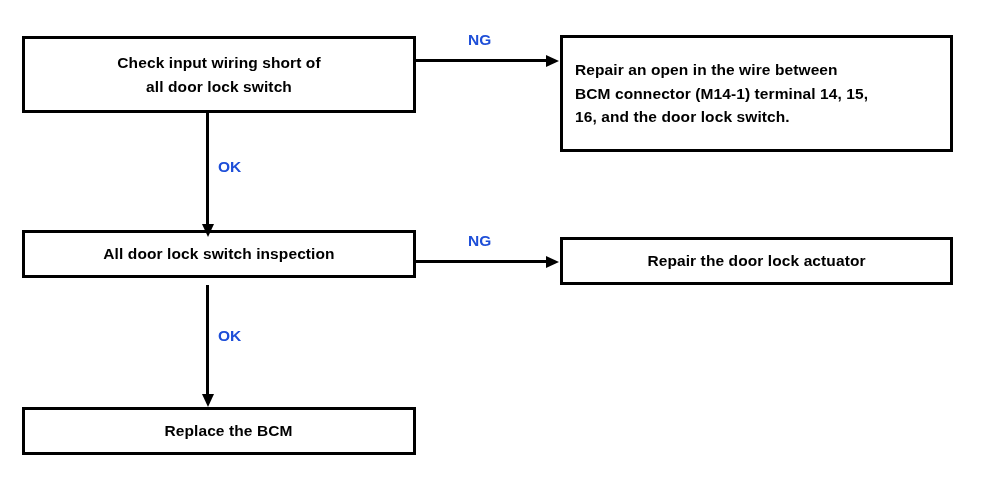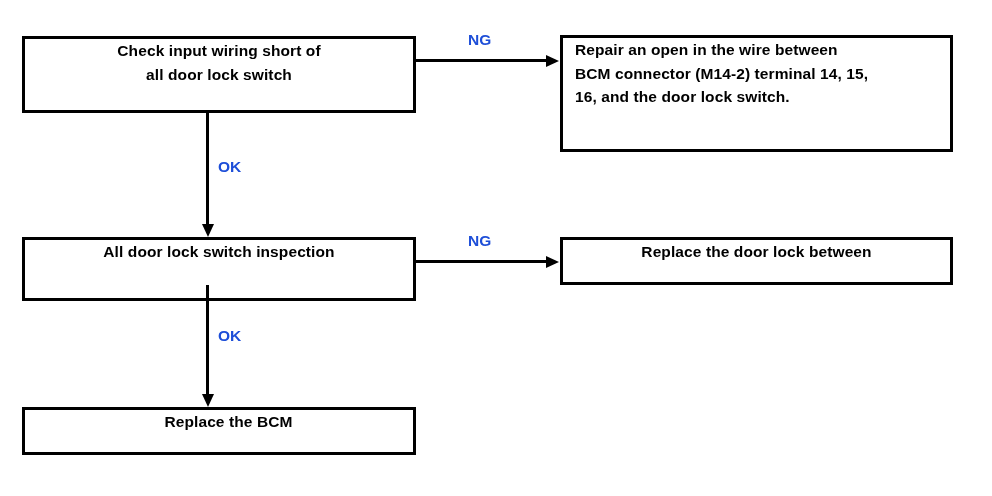--- a/index.html
+++ b/index.html
@@ -17,21 +17,21 @@
     height: 496px;
     background: #ffffff;
     overflow: hidden;
   }
   .node {
     position: absolute;
     box-sizing: border-box;
     background: #ffffff;
     border: 3px solid #000000;
     display: flex;
-    align-items: flex-start;
+    align-items: center;
     color: #000000;
     font-weight: bold;
     font-size: 15.5px;
     line-height: 1.52;
     letter-spacing: 0.1px;
   }
   .node.center {
     justify-content: center;
     text-align: center;
   }
@@ -44,21 +44,21 @@
     width: 100%;
     white-space: pre-line;
   }
   .node.left .node-text {
     padding-left: 12px;
   }
 
   
   #node-check-wiring   { left: 22px;  top: 36px;  width: 394px; height: 77px; }
   #node-repair-open    { left: 560px; top: 35px;  width: 393px; height: 117px; }
-  #node-switch-inspect { left: 22px;  top: 237px; width: 394px; height: 64px; }
+  #node-switch-inspect { left: 22px;  top: 230px; width: 394px; height: 48px; }
   #node-replace-actuator { left: 560px; top: 237px; width: 393px; height: 48px; }
   #node-replace-bcm    { left: 22px;  top: 407px; width: 394px; height: 48px; padding-left: 19px; }
 
   
   .hline {
     position: absolute;
     height: 3px;
     background: #000000;
   }
   .vline {
@@ -110,30 +110,30 @@
 
 <div id="canvas">
 
   <div class="node center" id="node-check-wiring">
     <span class="node-text">Check input wiring short of
 all door lock switch</span>
   </div>
 
   <div class="node left" id="node-repair-open">
     <span class="node-text">Repair an open in the wire between
-BCM connector (M14-2) terminal 14, 15,
+BCM connector (M14-1) terminal 14, 15,
 16, and the door lock switch.</span>
   </div>
 
   <div class="node center" id="node-switch-inspect">
     <span class="node-text">All door lock switch inspection</span>
   </div>
 
   <div class="node center" id="node-replace-actuator">
-    <span class="node-text">Replace the door lock between</span>
+    <span class="node-text">Repair the door lock actuator</span>
   </div>
 
   <div class="node center" id="node-replace-bcm">
     <span class="node-text">Replace the BCM</span>
   </div>
 
   <div class="hline" id="edge-ng-1-line"></div>
   <div class="arrowhead-right" id="edge-ng-1-head"></div>
   <div class="edge-label" id="label-ng-1">NG</div>
 

